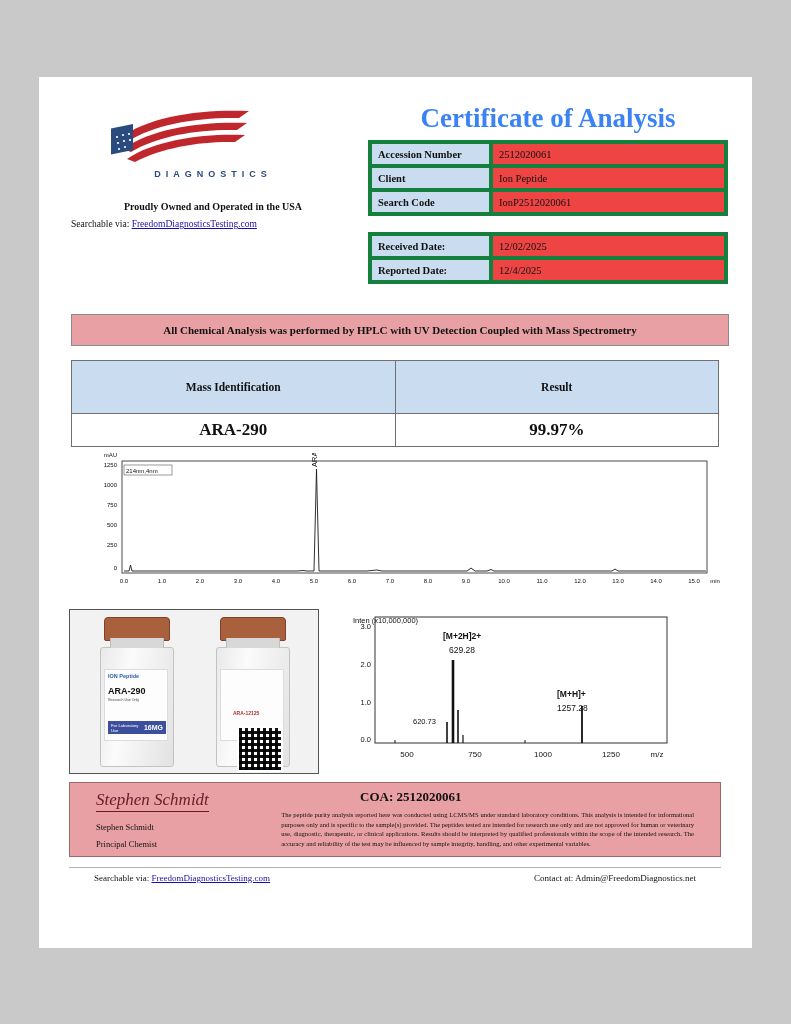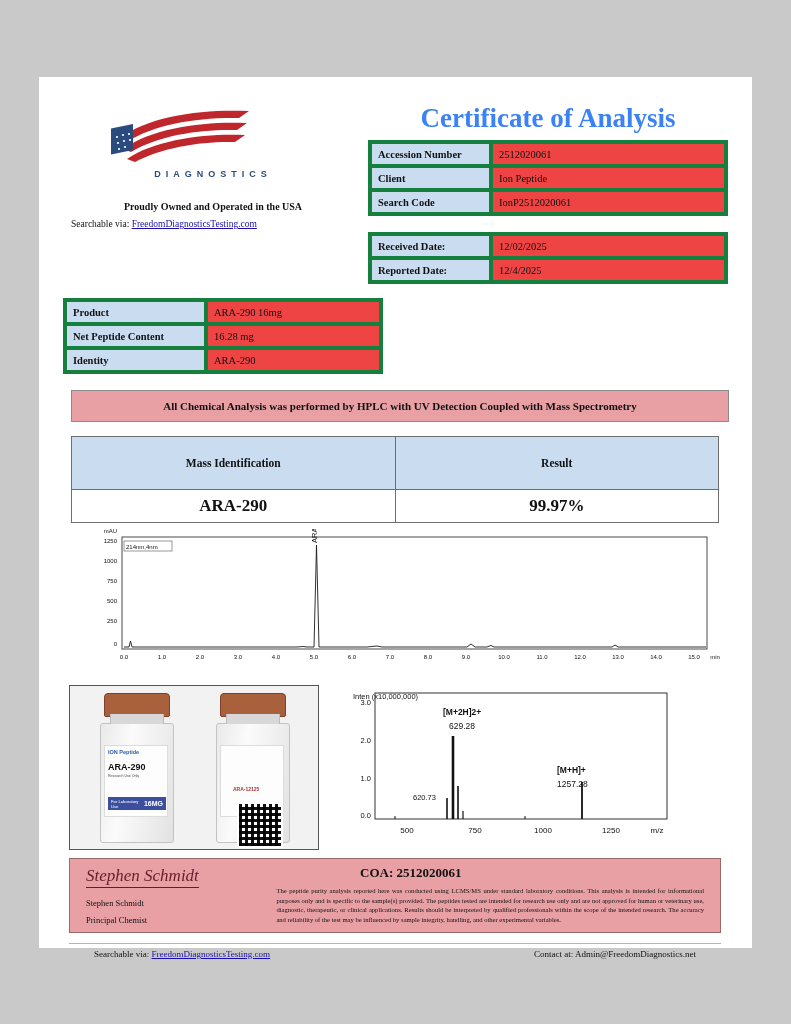--- a/index.html
+++ b/index.html
@@ -156,21 +156,21 @@
 
   .ms{
     width:345px;height:165px;margin-left:16px;position:relative;
   }
   .ms svg{display:block}
 
   
   .sig-block{
     margin-top:8px;margin-left:6px;width:652px;
     background:#e8a0a4;border:1px solid #9a6a6a;
-    display:flex;box-sizing:border-box;padding:7px 16px;
+    display:flex;box-sizing:border-box;padding:7px 26px;
     position:relative;
   }
   .sig-left{width:160px;}
   .sig-name{
     font-family:"Liberation Serif",serif;font-style:italic;font-size:17px;
     color:#6a1b2a;border-bottom:1px solid #6a1b2a;display:inline-block;padding-bottom:1px;
   }
   .sig-sub{font-family:"Liberation Serif",serif;font-size:8.5px;margin-top:10px;color:#111;}
   .sig-sub2{font-family:"Liberation Serif",serif;font-size:8.5px;margin-top:7px;color:#111;}
   .coa-num{
@@ -262,38 +262,20 @@
             <td class="lbl">Reported Date:</td>
             <td class="val">12/4/2025</td>
           </tr>
         </tbody>
             </table>
       </div>
     </div>
   </div>
 
   <div class="mid-row">
-    <div class="mid-left">
-      <table class="t">
-        <tbody>
-              <tr>
-          <td class="lbl">Product</td>
-          <td class="val">ARA-290 16mg</td>
-        </tr>
-        <tr>
-          <td class="lbl">Net Peptide Content</td>
-          <td class="val">16.28 mg</td>
-        </tr>
-        <tr>
-          <td class="lbl">Identity</td>
-          <td class="val">ARA-290</td>
-        </tr>
-      </tbody>
-          </table>
-    </div>
 
   </div>
 
   <div class="banner">All Chemical Analysis was performed by HPLC with UV Detection Coupled with Mass Spectrometry</div>
 
   <table class="mass-tbl">
     <tbody>
           <tr>
       <td class="mass-head" style="width:50%">Mass Identification</td>
       <td class="mass-head" style="width:50%">Result</td>

